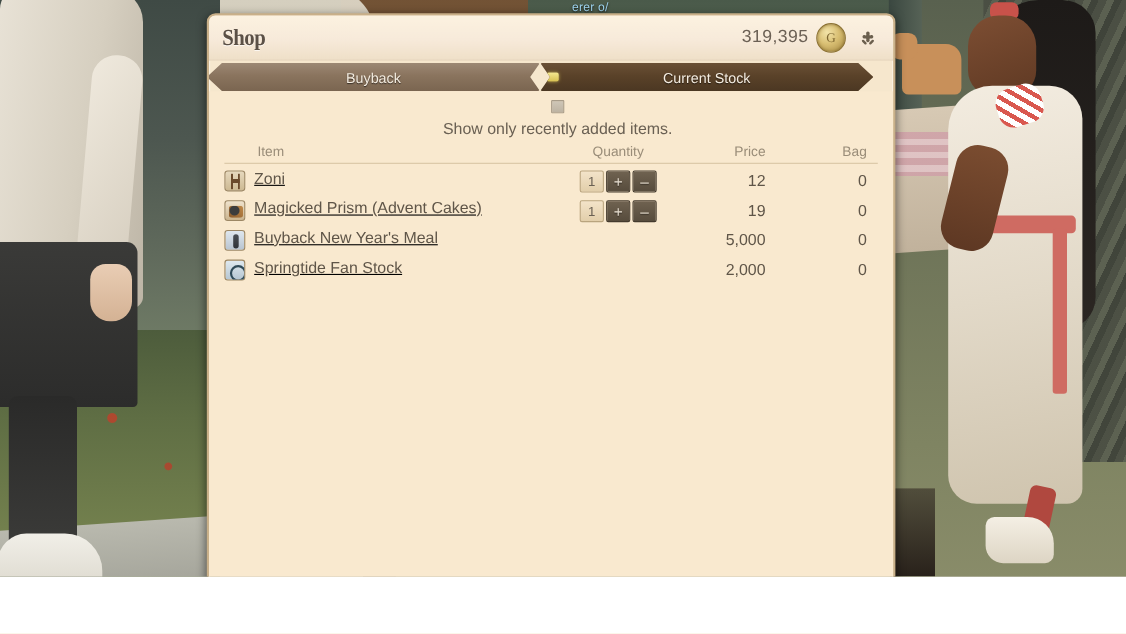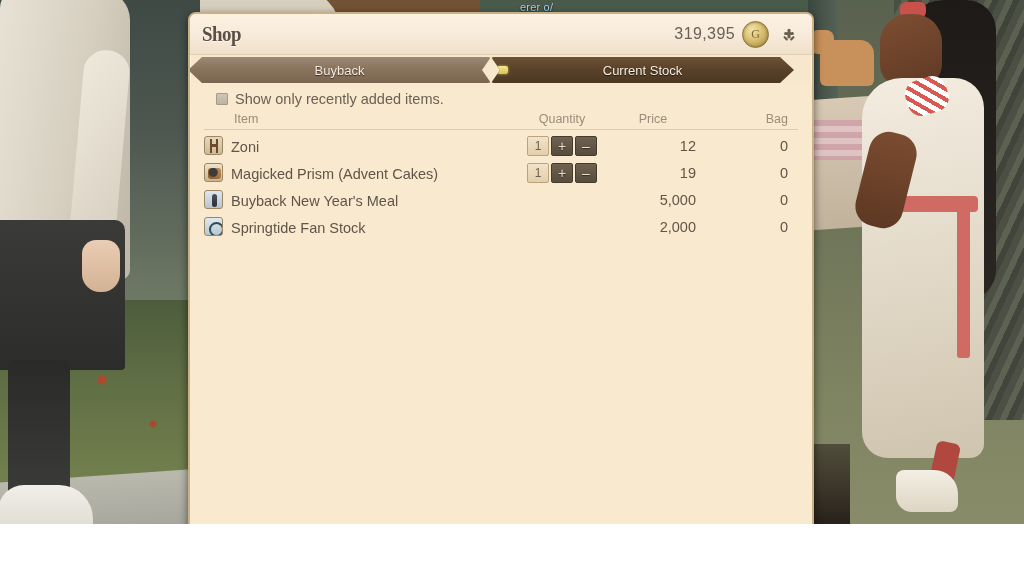--- a/index.html
+++ b/index.html
@@ -338,20 +338,21 @@
     background: #f9e9cf;
     padding: 0 14px;
     box-sizing: border-box;
   }
 
   .filter-row {
     display: flex;
     align-items: center;
     gap: 7px;
     padding: 8px 0 3px 12px;
+    flex-direction: column;
   }
   .checkbox {
     width: 12px; height: 12px;
     background: linear-gradient(180deg, #cfc6b7 0%, #bdb3a2 100%);
     border: 1px solid #a79b88;
     border-radius: 1px;
     cursor: pointer;
     box-sizing: border-box;
   }
   .filter-label {
@@ -362,37 +363,38 @@
   .col-headers {
     display: flex;
     align-items: flex-end;
     font-size: 12.5px;
     color: #9a8d79;
     padding: 2px 0 3px 0;
     border-bottom: 1px solid rgba(198,176,141,.55);
   }
   .col-item   { flex: 1 1 auto; padding-left: 30px; }
   .col-qty    { width: 96px; text-align: center; }
-  .col-price  { width: 86px; text-align: center; padding-right: 6px; }
+  .col-price  { width: 86px; text-align: right; padding-right: 6px; }
   .col-bag    { width: 86px; text-align: right; padding-right: 10px; }
 
   .rows { padding-top: 2px; }
   .row {
     display: flex;
     align-items: center;
     height: 27px;
     cursor: pointer;
   }
 
   .cell-item {
     flex: 1 1 auto;
     display: flex;
-    align-items: flex-end;
+    align-items: flex-start;
     gap: 8px;
     min-width: 0;
+    text-decoration: underline;
   }
   .item-icon {
     width: 19px; height: 19px;
     border-radius: 3px;
     border: 1px solid #9c8765;
     box-sizing: border-box;
     flex: 0 0 auto;
     position: relative;
     overflow: hidden;
   }

